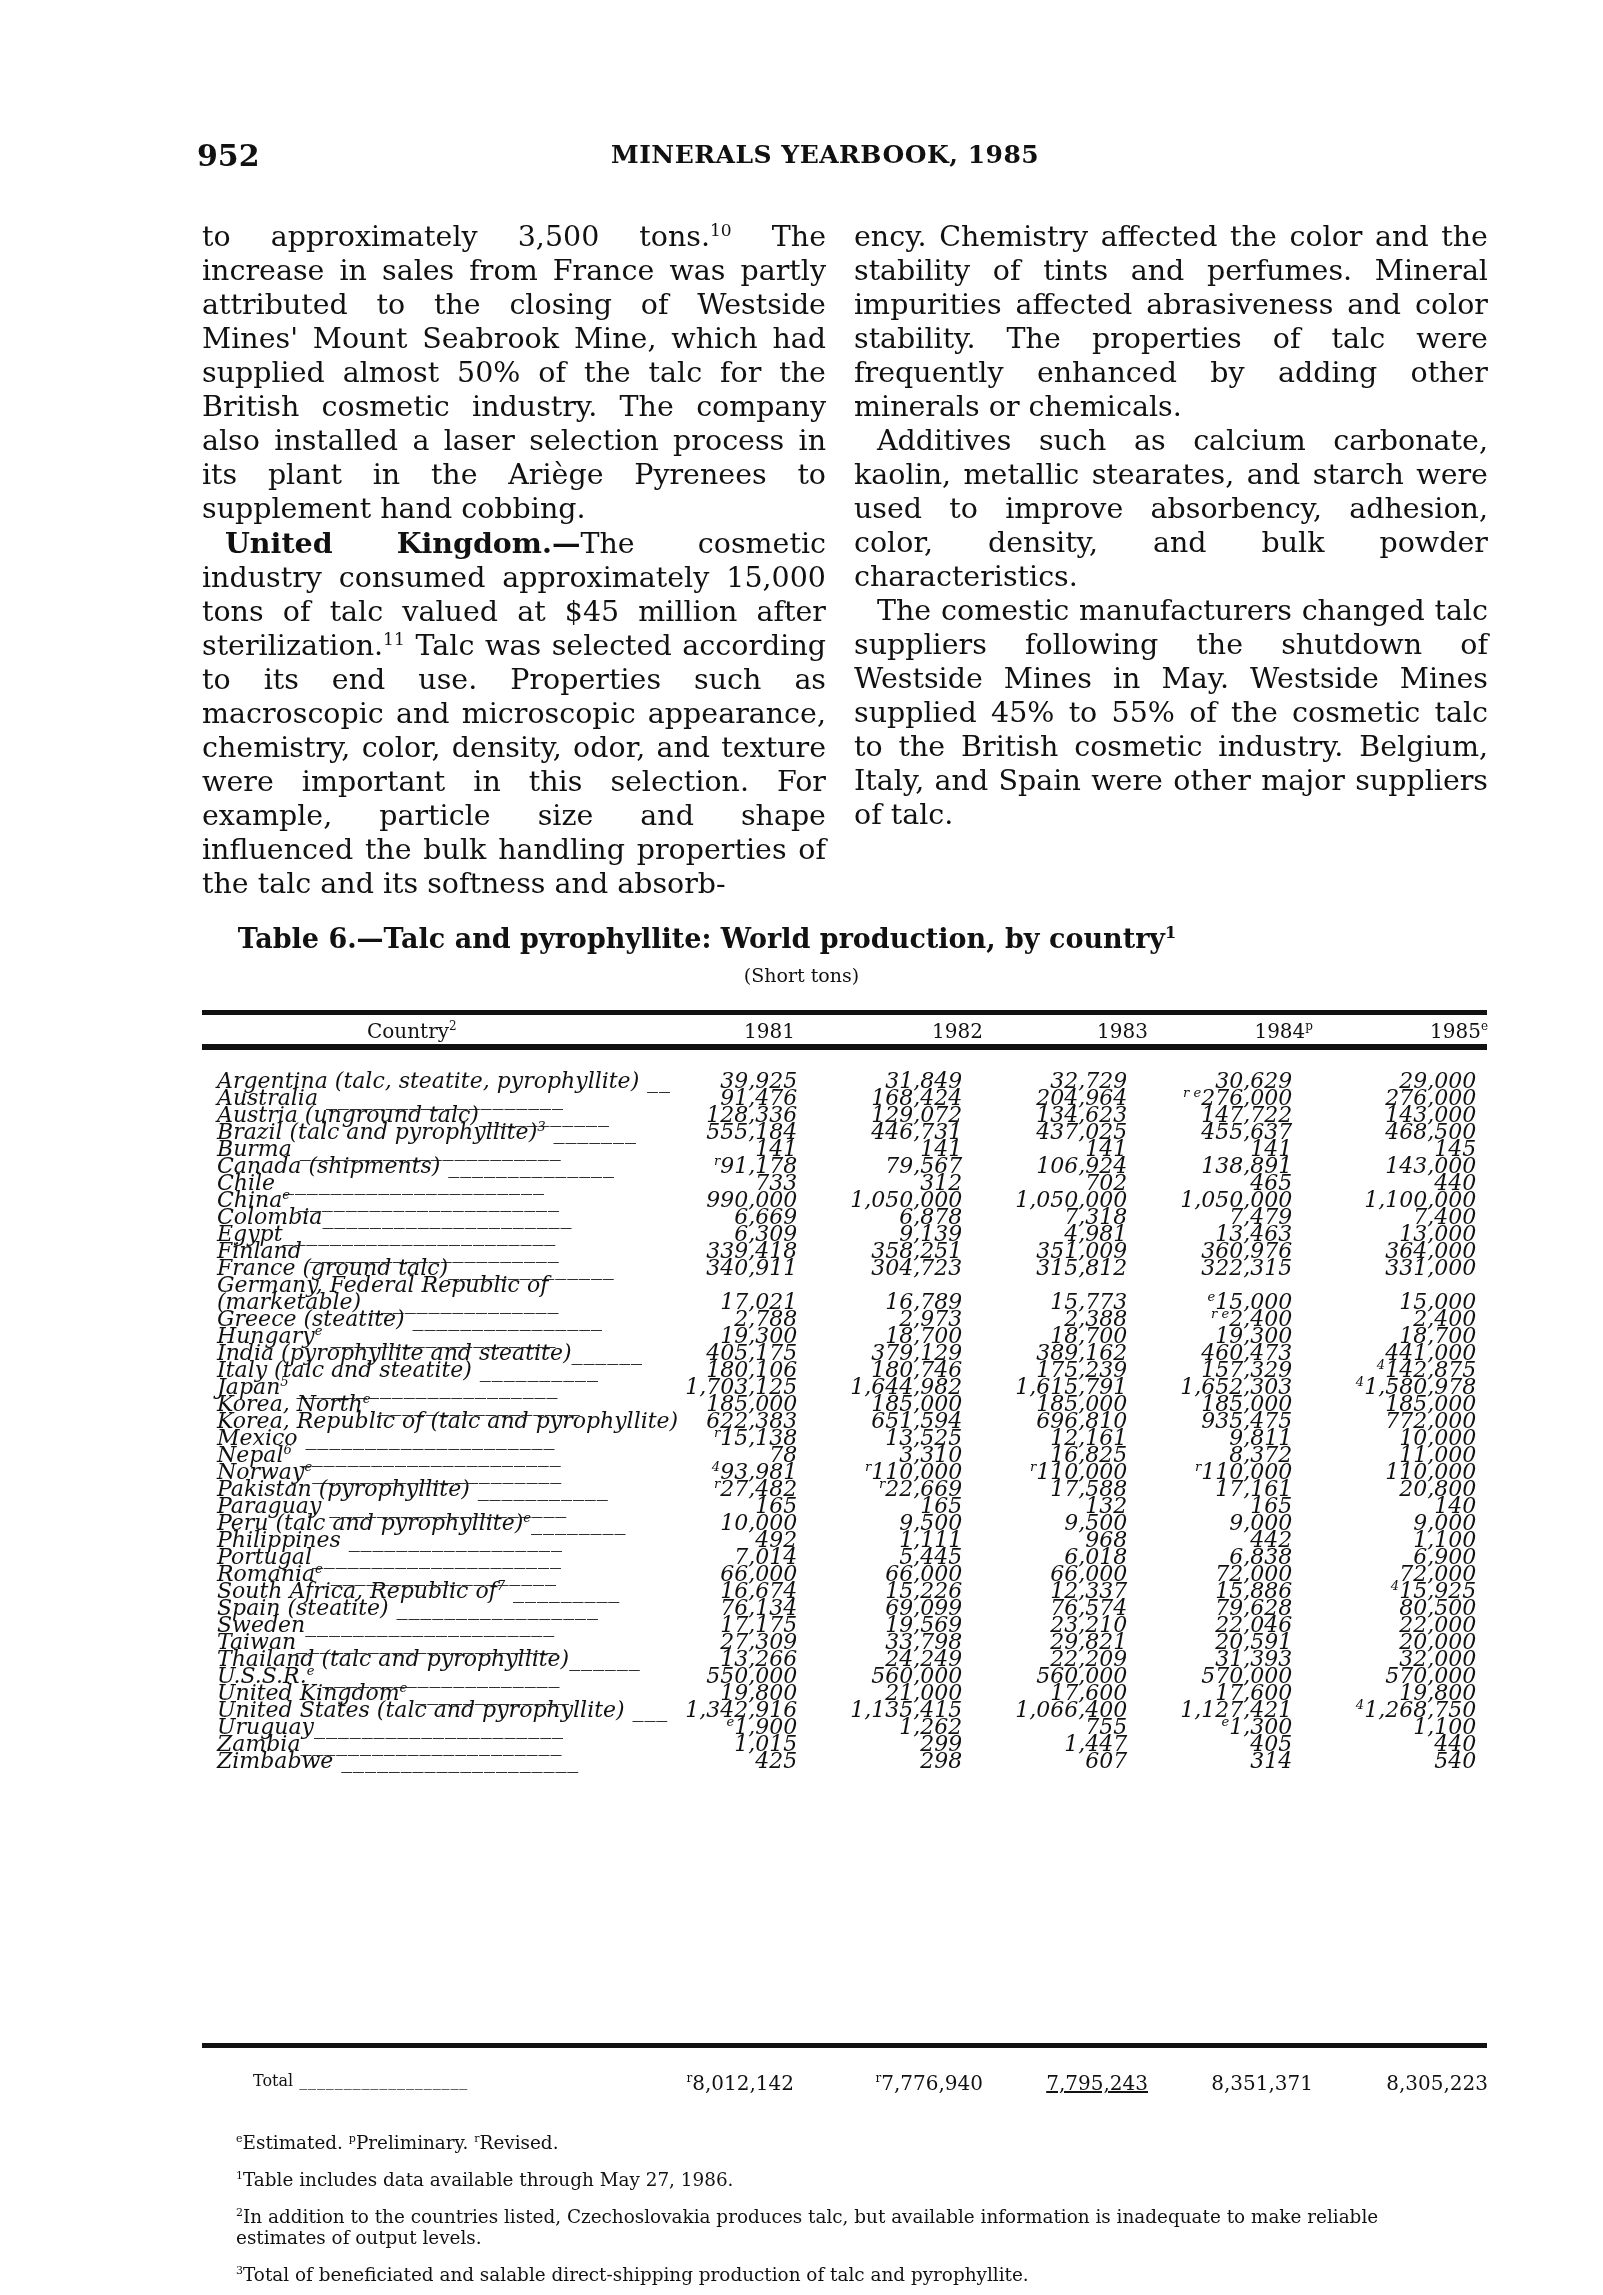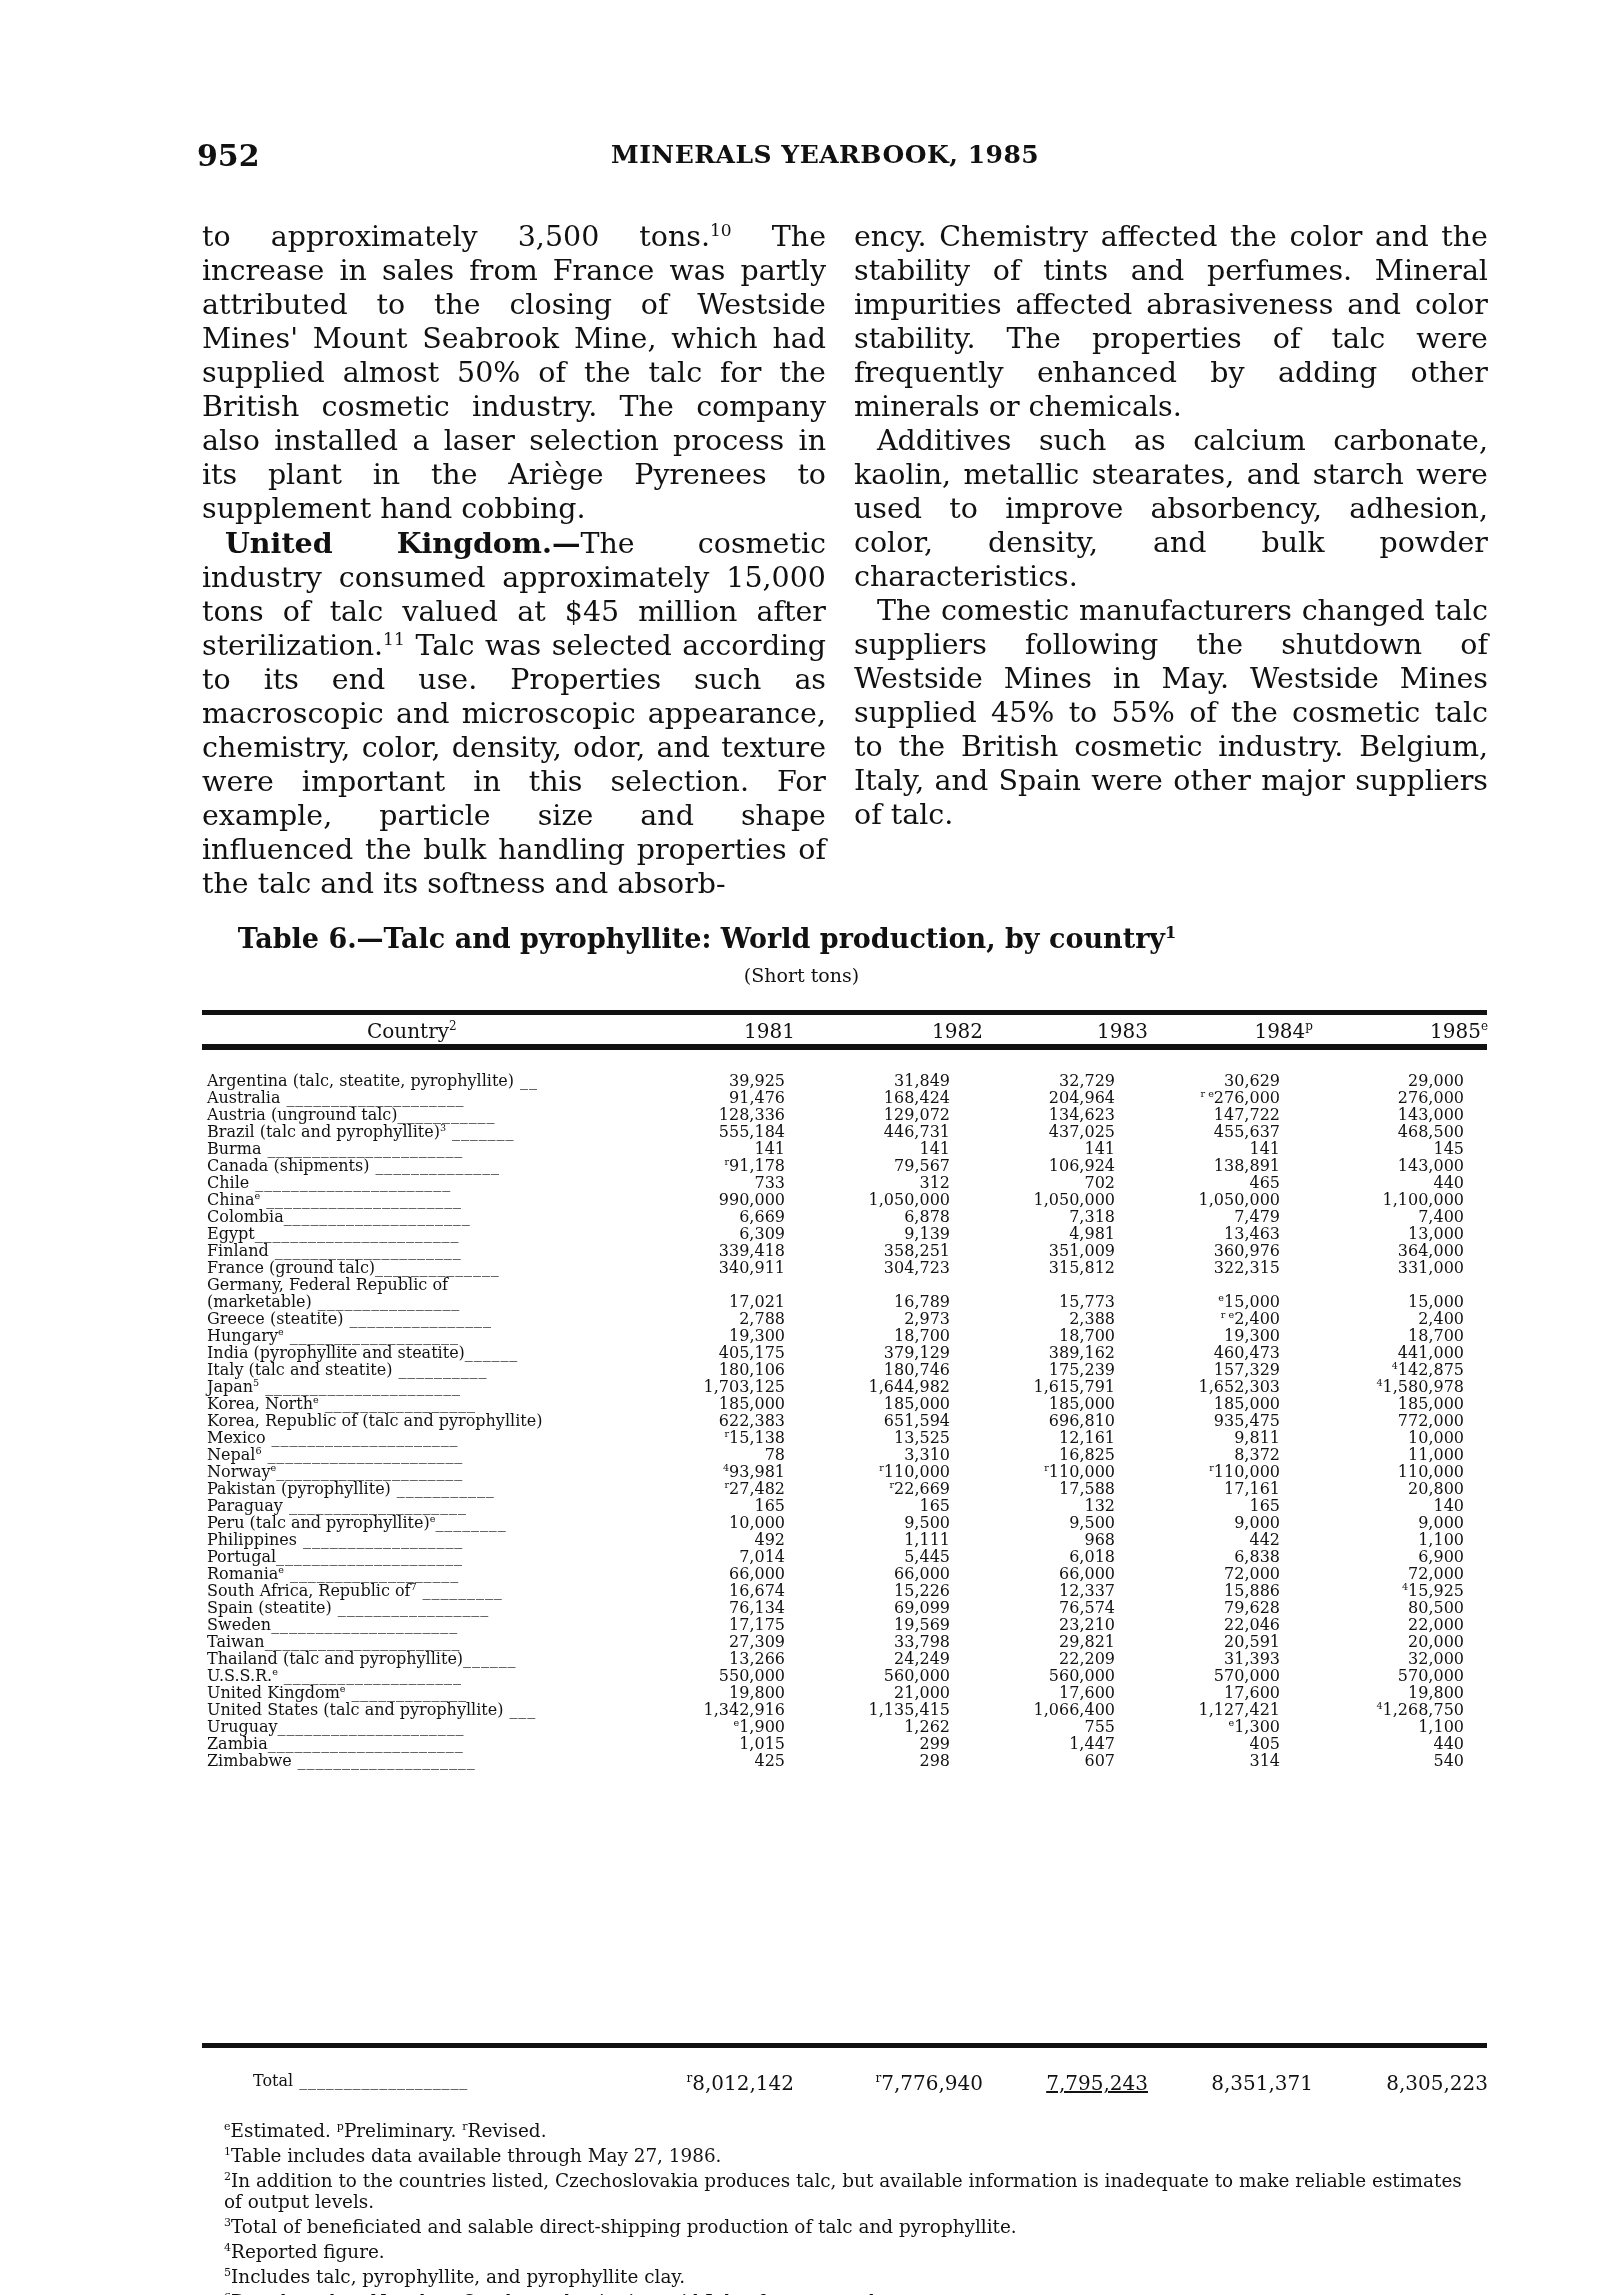--- a/index.html
+++ b/index.html
@@ -23,36 +23,36 @@
 
   .rule { position: absolute; left: 202px; width: 1285px; background: #111; }
   .rule.r1 { top: 1010px; height: 4.6px; }
   .rule.r2 { top: 1044px; height: 5.5px; }
   .rule.r3 { top: 2043px; height: 4.6px; }
 
   .hdr { position: absolute; top: 1019px; font-size: 20px; }
   .hdr.country { left: 367px; }
   .num-col-hdr { text-align: right; width: 138px; }
 
-  table.data { position: absolute; left: 207px; top: 1072px; border-collapse: collapse; font-size: 16px; }
+  table.data { position: absolute; left: 217px; top: 1072px; border-collapse: collapse; font-size: 22px; font-style: italic; }
   table.data td { padding: 0; line-height: 17px; height: 17px; white-space: nowrap; vertical-align: bottom; }
   td.name { width: 459px; }
   td.val { text-align: right; }
   td.c1 { width: 119px; }
   td.c2 { width: 165px; }
   td.c3 { width: 165px; }
   td.c4 { width: 165px; }
   td.c5 { width: 184px; }
   .leader { letter-spacing: 0.9px; }
 
   .total-row { position: absolute; top: 2071px; left: 253px; font-size: 16px; }
   .total-val { position: absolute; top: 2071px; font-size: 20px; text-align: right; width: 147px; }
 
   .footnotes { position: absolute; left: 220px; top: 2116px; width: 1267px; font-size: 18.4px; line-height: 21px; }
-  .footnotes div { margin: 4px; }
+  .footnotes div { margin: 16px; }
 </style>
 </head>
 <body>
 
 <div class="page-number">952</div>
 <div class="running-head">MINERALS YEARBOOK, 1985</div>
 
 <div class="col left">
   <p><span>to approximately 3,500 tons.</span><sup>10</sup><span> The increase in sales from France was partly attributed to the closing of Westside Mines' Mount Seabrook Mine, which had supplied almost 50% of the talc for the British cosmetic industry. The company also installed a laser selection process in its plant in the Ariège Pyrenees to supplement hand cobbing.</span></p>
   <p class="ind"><span class="sub">United Kingdom.—</span><span>The cosmetic industry consumed approximately 15,000 tons of talc valued at $45 million after sterilization.</span><sup>11</sup><span> Talc was selected according to its end use. Properties such as macroscopic and microscopic appearance, chemistry, color, density, odor, and texture were important in this selection. For example, particle size and shape influenced the bulk handling properties of the talc and its softness and absorb-</span></p>

